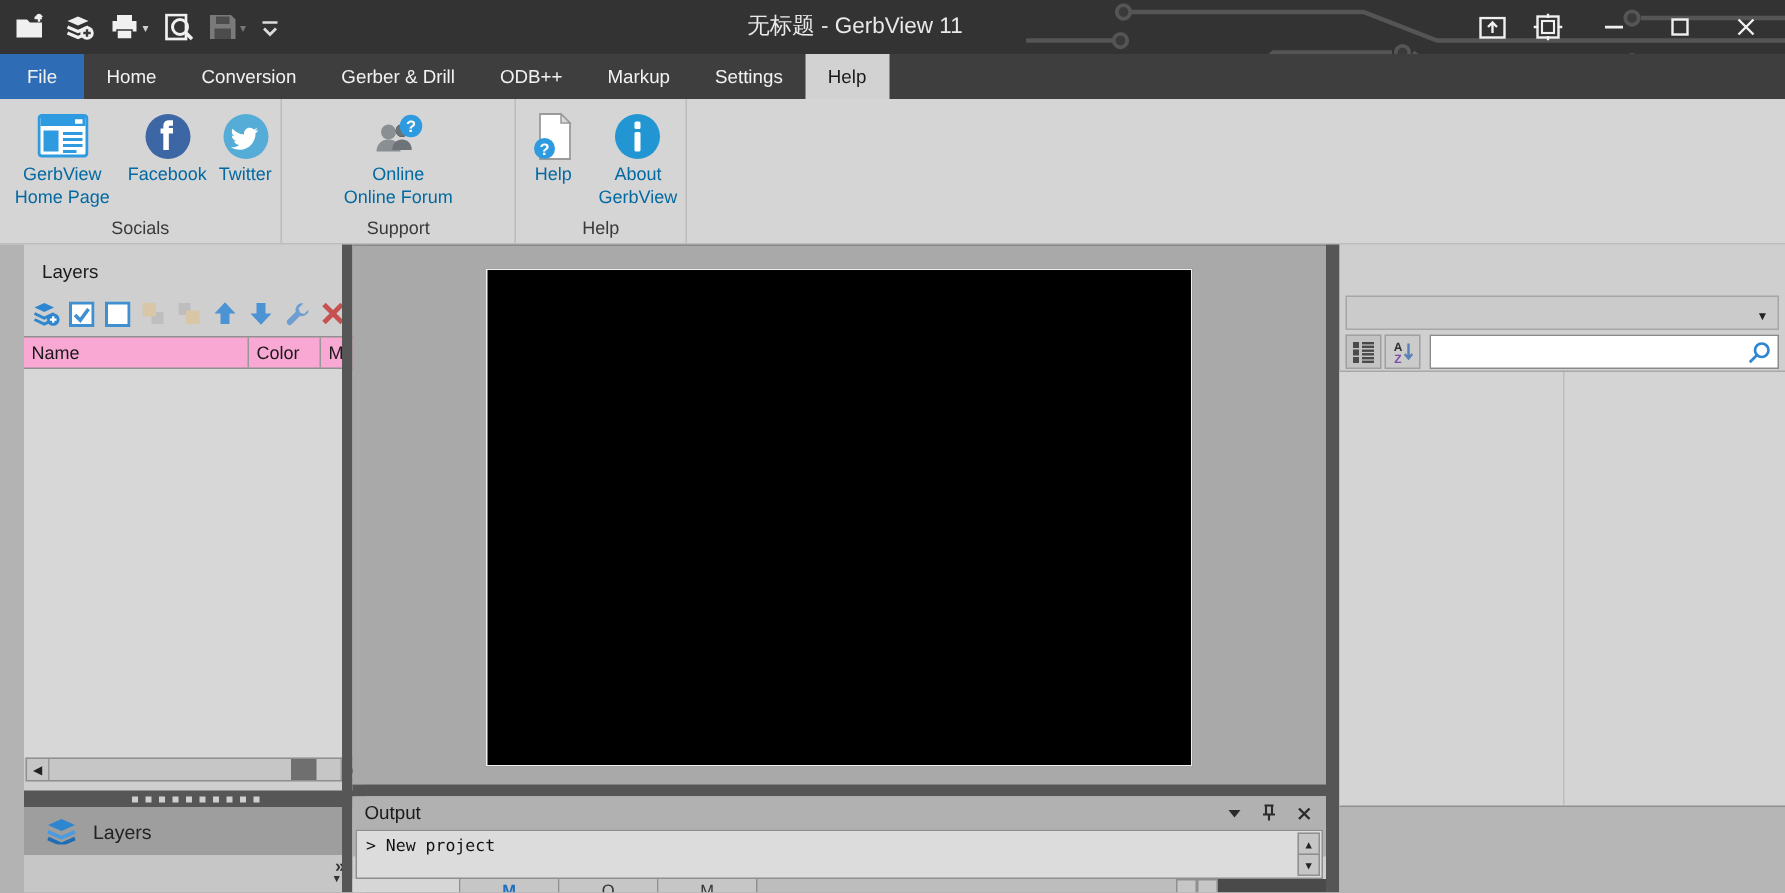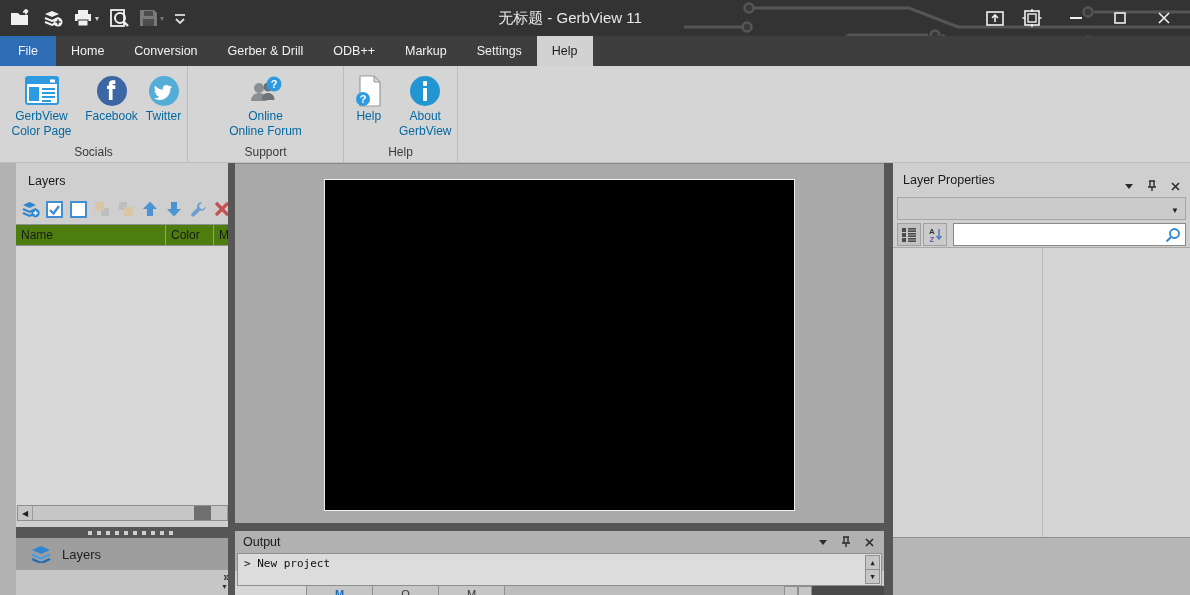--- a/index.html
+++ b/index.html
@@ -37,21 +37,21 @@
   .rbtn .ric { height:36px; display:flex; align-items:center; justify-content:center; }
   .rbtn .rlab { font-size:12px; color:#0369a1; line-height:15px; text-align:center; }
 
   
   .left-panel { position:absolute; left:16px; top:163px; width:228px; height:432px; background:#cfcfcf; }
   .panel-title { position:absolute; left:0; top:6px; width:100%; height:24px; line-height:24px;
                  padding-left:12px; font-size:12.5px; color:#1a1a1a; }
   .layers-toolbar { position:absolute; left:4px; top:33px; height:26px; display:flex;
                     align-items:center; gap:4px; }
   .ltb { width:20px; height:20px; display:flex; align-items:center; justify-content:center; }
-  .layers-header { position:absolute; left:0; top:61px; width:228px; height:22px; background:#4d7c0f;
+  .layers-header { position:absolute; left:0; top:61px; width:228px; height:22px; background:#f9a8d4;
                    border-top:1px solid #909090; border-bottom:1px solid #909090; display:flex;
                    font-size:12px; color:#1a1a1a; }
   .lh-cell { line-height:20px; padding-left:5px; border-right:1px solid #989898; }
   .lh-name { width:150px; } .lh-color { width:48px; } .lh-m { width:28px; border-right:none; }
   .layers-list { position:absolute; left:0; top:83px; width:228px; height:259px; background:#d7d7d7; }
   .hscroll { position:absolute; left:1px; top:342px; width:226px; height:16px; background:#c6c6c6;
              border:1px solid #8f8f8f; display:flex; }
   .sbtn { width:15px; height:14px; background:#c6c6c6; border-right:1px solid #9a9a9a;
           display:flex; align-items:center; justify-content:center; font-size:8px; color:#222; }
   .sbtn.right { border-right:none; border-left:1px solid #9a9a9a; }
@@ -256,21 +256,21 @@
         <div class="ric">
           <svg width="34" height="30" viewBox="0 0 34 30">
             <rect x="1" y="1" width="32" height="27" rx="2" fill="#fff" stroke="#2e9ae0" stroke-width="2"></rect>
             <rect x="2" y="2" width="30" height="6" fill="#2e9ae0"></rect>
             <rect x="25" y="3.5" width="5" height="3" fill="#fff"></rect>
             <rect x="4" y="11" width="10" height="14" fill="#2e9ae0"></rect>
             <path d="M17 13 h13 M17 17 h13 M17 21 h13 M17 25 h9" stroke="#2e9ae0" stroke-width="2"></path>
           </svg>
         </div>
         <div class="rlab">GerbView</div>
-        <div class="rlab">Color Page</div>
+        <div class="rlab">Home Page</div>
       </div>
       <div class="rbtn" style="width:58px">
         <div class="ric">
           <svg width="32" height="32" viewBox="0 0 32 32">
             <circle cx="16" cy="16" r="15" fill="#3c66a4"></circle>
             <path d="M18 9 h3 v4 h-3 v12 h-4 V13 h-2 V9.5 h2 V8 c0 -3 1.5 -4.5 4 -4.5 l3 0 v4 h-2 c-1 0 -1 .5 -1 1.5 z" fill="#ffffff" transform="translate(0,2) scale(0.92)"></path>
           </svg>
         </div>
         <div class="rlab">Facebook</div>
       </div>
@@ -476,38 +476,20 @@
         <div class="nbtn"></div>
         <div class="nbtn"></div>
         <div class="otab-dark"></div>
       </div>
     </div>
   </div>
 
   <div class="vdiv-right"></div>
 
   <div class="right-panel">
-    <div class="rp-title">
-      <span>Layer Properties</span>
-      <div class="pane-icons" style="top:6px">
-        <div class="pi">
-            <span class="tri-down"></span>
-          </div>
-        <div class="pi">
-          <svg width="10" height="12" viewBox="0 0 10 12">
-            <path d="M2 1 h6 M3 1 v6 M7 1 v6 M1 7 h8 M5 7 v4" stroke="#2b2b2b" stroke-width="1.4" fill="none"></path>
-          </svg>
-        </div>
-        <div class="pi">
-          <svg width="9" height="9" viewBox="0 0 9 9">
-              <path d="M1 1 L8 8 M8 1 L1 8" stroke="#2b2b2b" stroke-width="1.6"></path>
-            </svg>
-        </div>
-      </div>
-    </div>
 
     <div class="rp-combo">
       <span></span>
       <span class="caret">▼</span>
     </div>
 
     <div class="rp-toolbar">
       <div class="rp-ibtn">
         <svg width="16" height="15" viewBox="0 0 16 15">
           <g fill="#4a4a4a">

